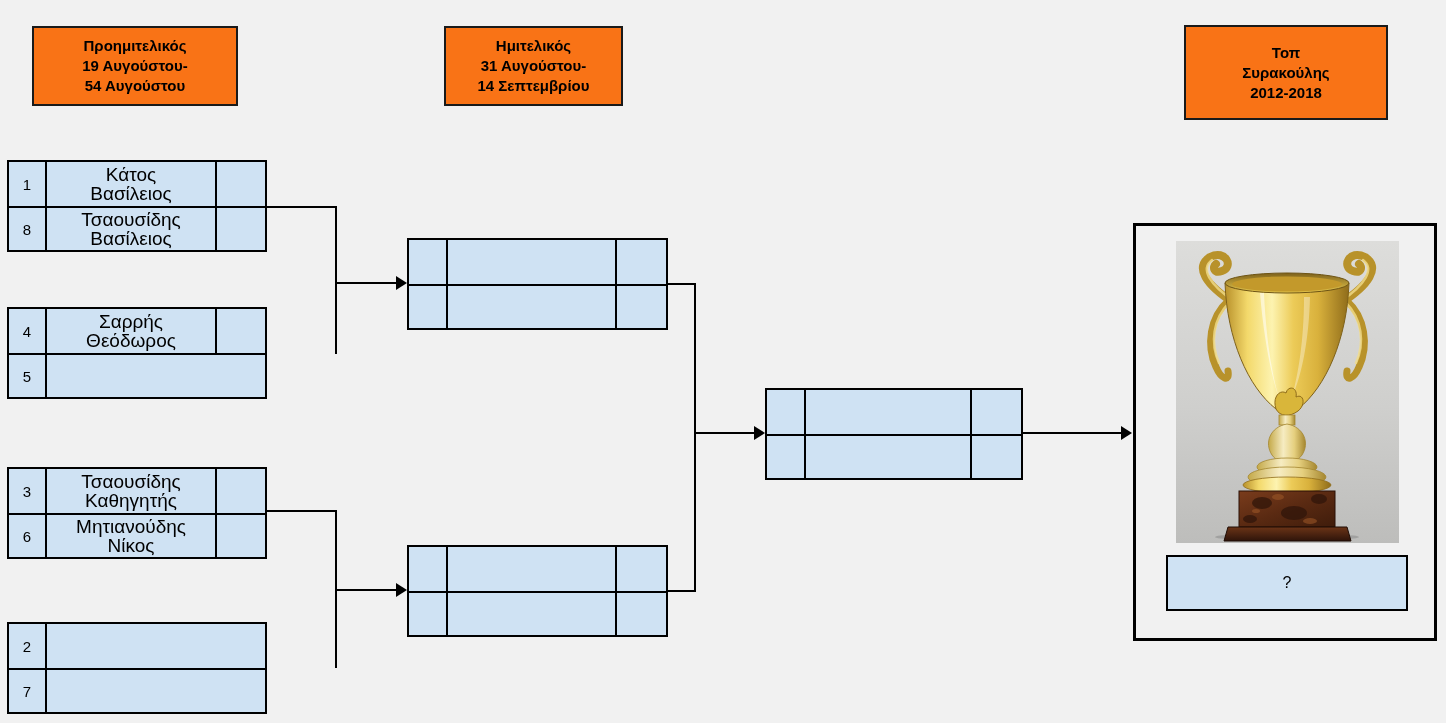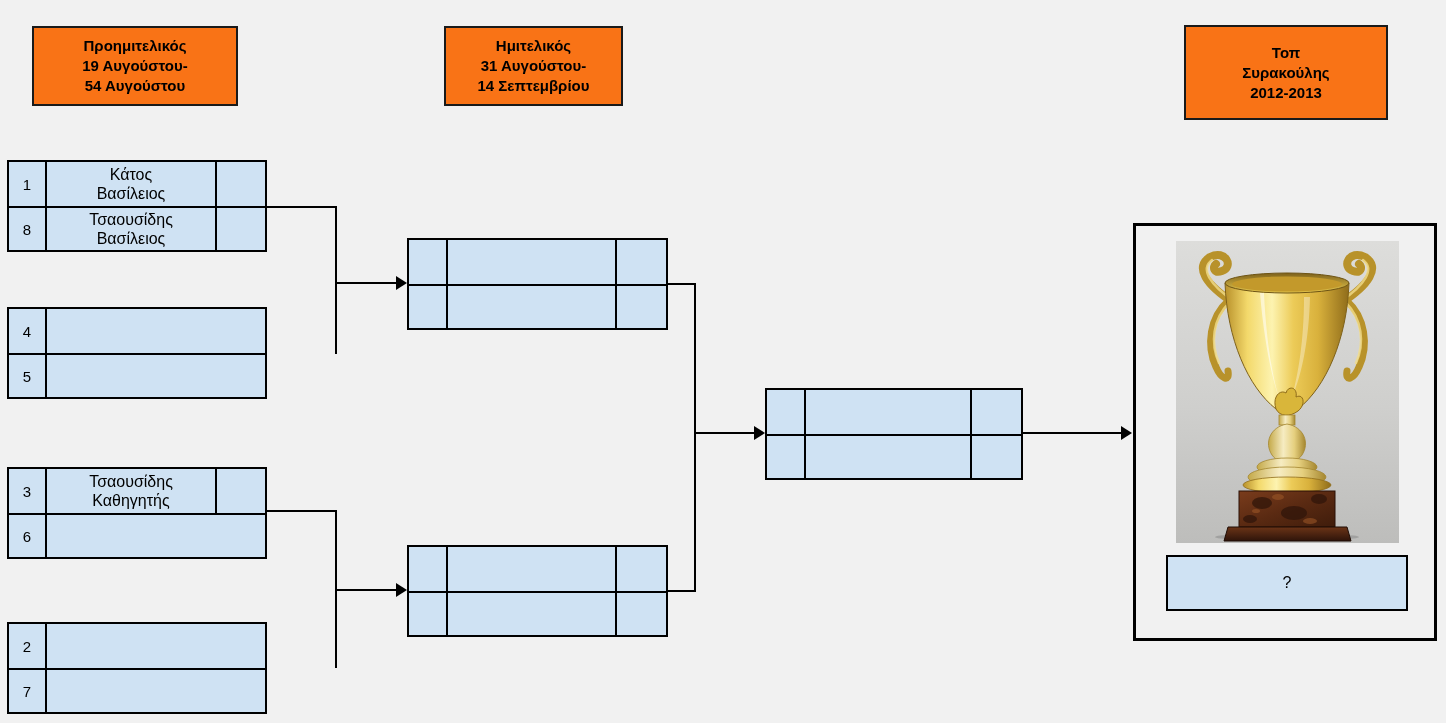--- a/index.html
+++ b/index.html
@@ -31,21 +31,21 @@
   .match-row { display:flex; height:44px; }
   .match-row + .match-row { border-top:2px solid #000; }
   .cell-seed {
     width:38px; border-right:2px solid #000;
     display:flex; align-items:center; justify-content:center;
     font-size:15px;
   }
   .cell-name {
     flex:1; border-right:2px solid #000;
     display:flex; flex-direction:column; align-items:center; justify-content:center;
-    font-size:16px; line-height:19px; text-align:center;
+    font-size:19px; line-height:19px; text-align:center;
   }
   .cell-score {
     width:48px;
     display:flex; align-items:center; justify-content:center;
     font-size:15px;
   }
   .slot .cell-seed { width:39px; }
   .slot .cell-score { width:49px; }
 
   
@@ -82,21 +82,21 @@
     <span>54 Αυγούστου</span>
   </div>
   <div class="round-header" style="left:444px; top:26px; width:179px; height:80px;">
     <span>Ημιτελικός</span>
     <span>31 Αυγούστου-</span>
     <span>14 Σεπτεμβρίου</span>
   </div>
   <div class="round-header" style="left:1184px; top:25px; width:204px; height:95px;">
     <span>Τοπ</span>
     <span>Συρακούλης</span>
-    <span>2012-2013</span>
+    <span>2012-2018</span>
   </div>
 
   <div class="match" style="left:7px; top:160px; width:260px;">
     <div class="match-row">
       <div class="cell-seed">1</div>
       <div class="cell-name">
         <span>Κάτος</span>
         <span>Βασίλειος</span>
       </div>
       <div class="cell-score"></div>
@@ -107,39 +107,47 @@
         <span>Τσαουσίδης</span>
         <span>Βασίλειος</span>
       </div>
       <div class="cell-score"></div>
     </div>
   </div>
 
   <div class="match" style="left:7px; top:307px; width:260px;">
     <div class="match-row">
       <div class="cell-seed">4</div>
+      <div class="cell-name">
+        <span>Σαρρής</span>
+        <span>Θεόδωρος</span>
+      </div>
       <div class="cell-score"></div>
     </div>
     <div class="match-row">
       <div class="cell-seed">5</div>
       <div class="cell-score"></div>
     </div>
   </div>
 
   <div class="match" style="left:7px; top:467px; width:260px;">
     <div class="match-row">
       <div class="cell-seed">3</div>
       <div class="cell-name">
         <span>Τσαουσίδης</span>
         <span>Καθηγητής</span>
       </div>
       <div class="cell-score"></div>
     </div>
     <div class="match-row">
       <div class="cell-seed">6</div>
+      <div class="cell-name">
+        <span>Μητιανούδης</span>
+        <span>Νίκος</span>
+      </div>
       <div class="cell-score"></div>
     </div>
   </div>
 
   <div class="match" style="left:7px; top:622px; width:260px;">
     <div class="match-row">
       <div class="cell-seed">2</div>
       <div class="cell-score"></div>
     </div>
     <div class="match-row">

